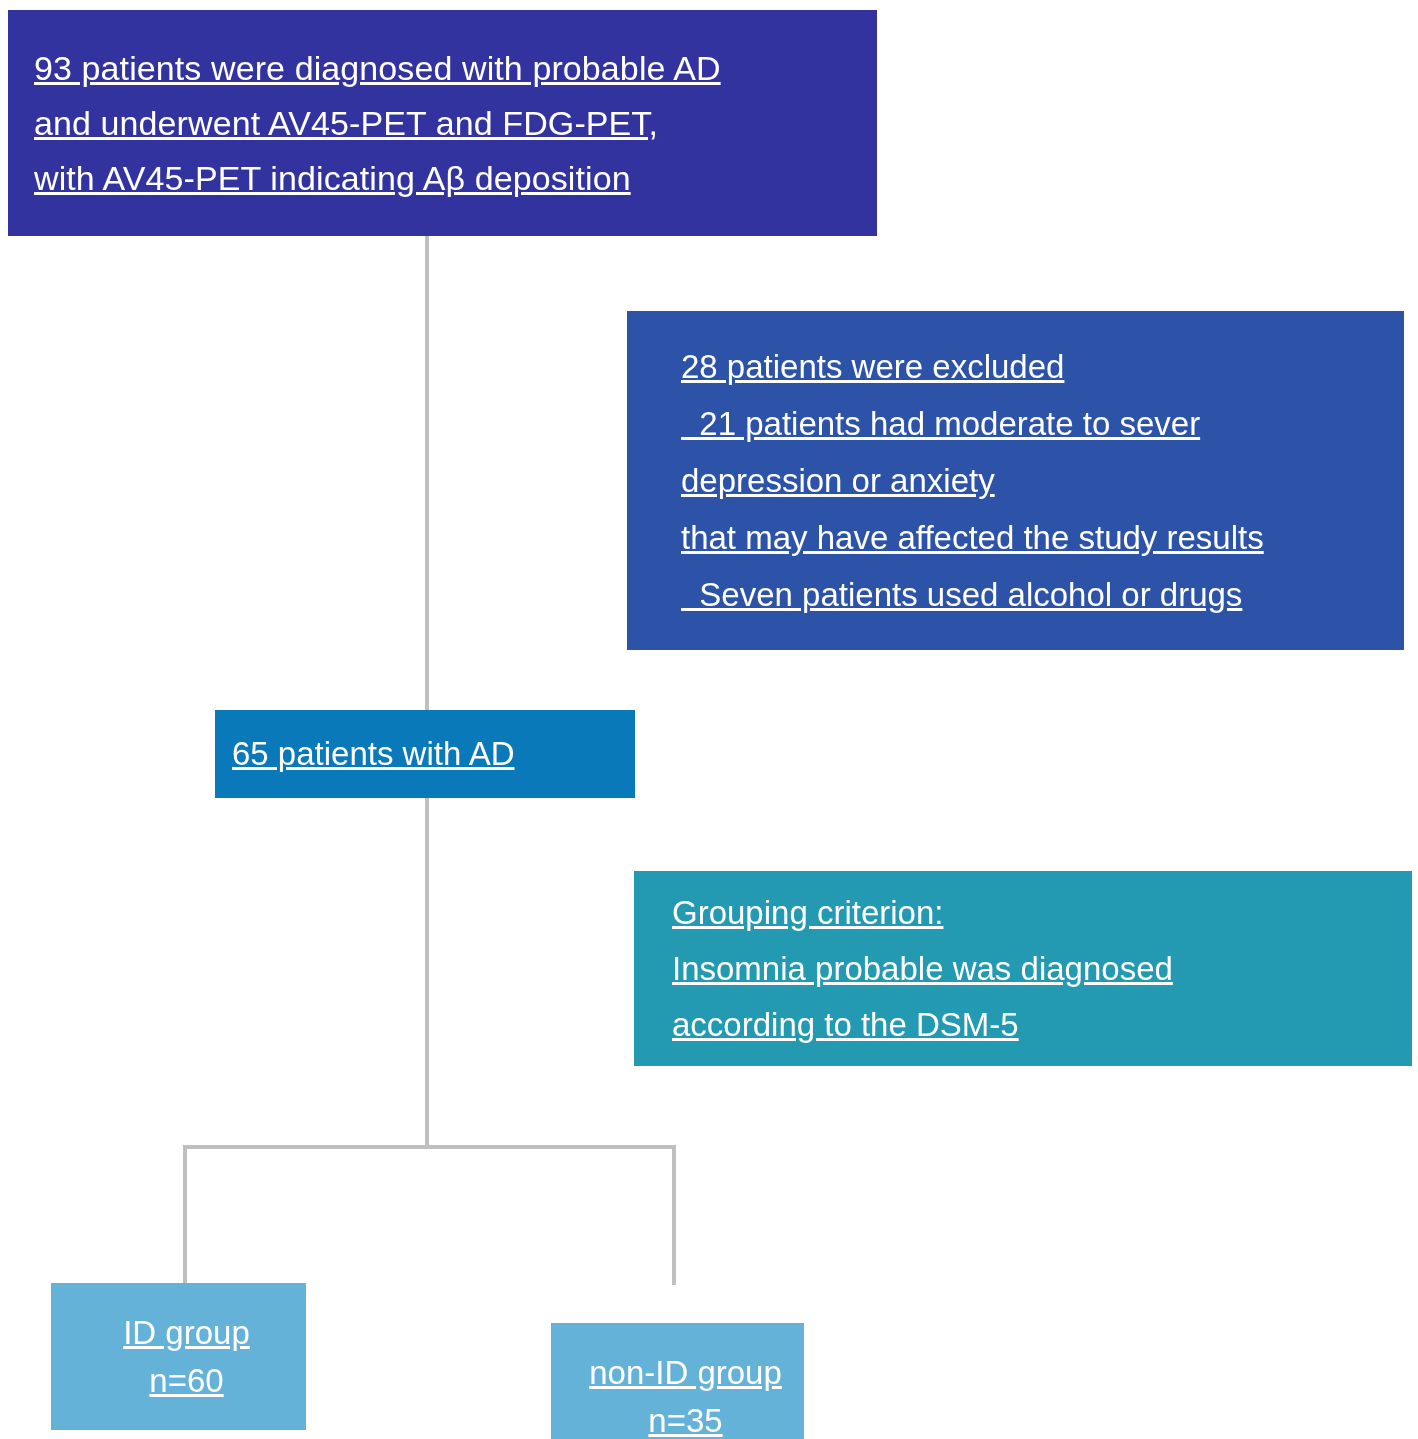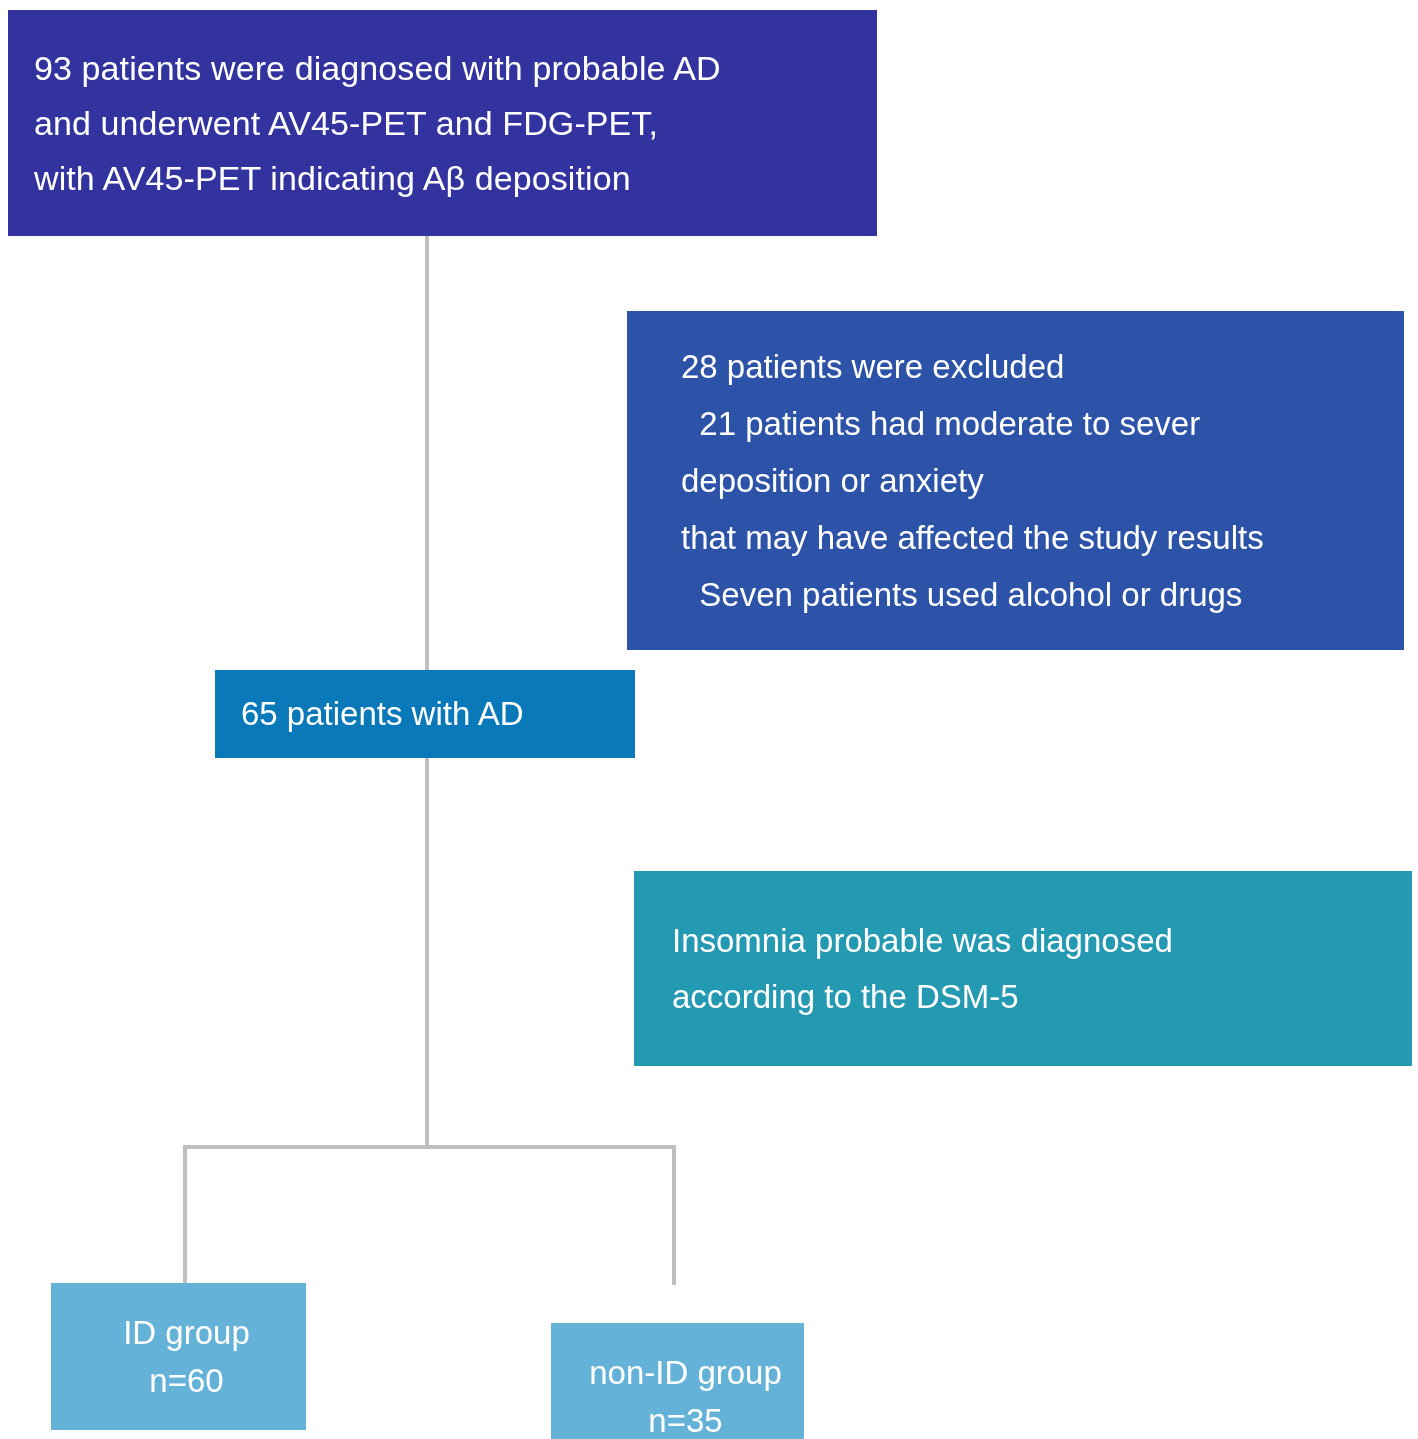--- a/index.html
+++ b/index.html
@@ -34,20 +34,21 @@
     box-sizing: border-box;
     display: flex;
     flex-direction: column;
     justify-content: center;
     color: #ffffff;
   }
   .node .line {
     display: block;
     white-space: pre;
     color: #ffffff;
+    text-decoration: underline;
   }
 
   
   #node-enrolled {
     left: 8px;
     top: 10px;
     width: 869px;
     height: 226px;
     background: #3333a0;
     padding: 22px 26px;
@@ -69,25 +70,25 @@
   }
   #node-excluded .line {
     font-size: 33px;
     line-height: 57px;
     margin-left: 14px;
   }
 
   
   #node-included {
     left: 215px;
-    top: 670px;
+    top: 710px;
     width: 420px;
     height: 88px;
     background: #0979ba;
-    padding: 0 26px;
+    padding: 0 17px;
   }
   #node-included .line {
     font-size: 33px;
     line-height: 42px;
   }
 
   
   #node-grouping {
     left: 634px;
     top: 871px;
@@ -137,30 +138,31 @@
 
   <div class="node" id="node-enrolled">
     <span class="line">93 patients were diagnosed with probable AD</span>
     <span class="line">and underwent AV45-PET and FDG-PET,</span>
     <span class="line">with AV45-PET indicating Aβ deposition</span>
   </div>
 
   <div class="node" id="node-excluded">
     <span class="line">28 patients were excluded</span>
     <span class="line">  21 patients had moderate to sever</span>
-    <span class="line">deposition or anxiety</span>
+    <span class="line">depression or anxiety</span>
     <span class="line">that may have affected the study results</span>
     <span class="line">  Seven patients used alcohol or drugs</span>
   </div>
 
   <div class="node" id="node-included">
     <span class="line">65 patients with AD</span>
   </div>
 
   <div class="node" id="node-grouping">
+    <span class="line">Grouping criterion:</span>
     <span class="line">Insomnia probable was diagnosed</span>
     <span class="line">according to the DSM-5</span>
   </div>
 
   <div class="node node-group" id="node-id-group">
     <span class="line">ID group</span>
     <span class="line">n=60</span>
   </div>
 
   <div class="node node-group" id="node-non-id-group">

